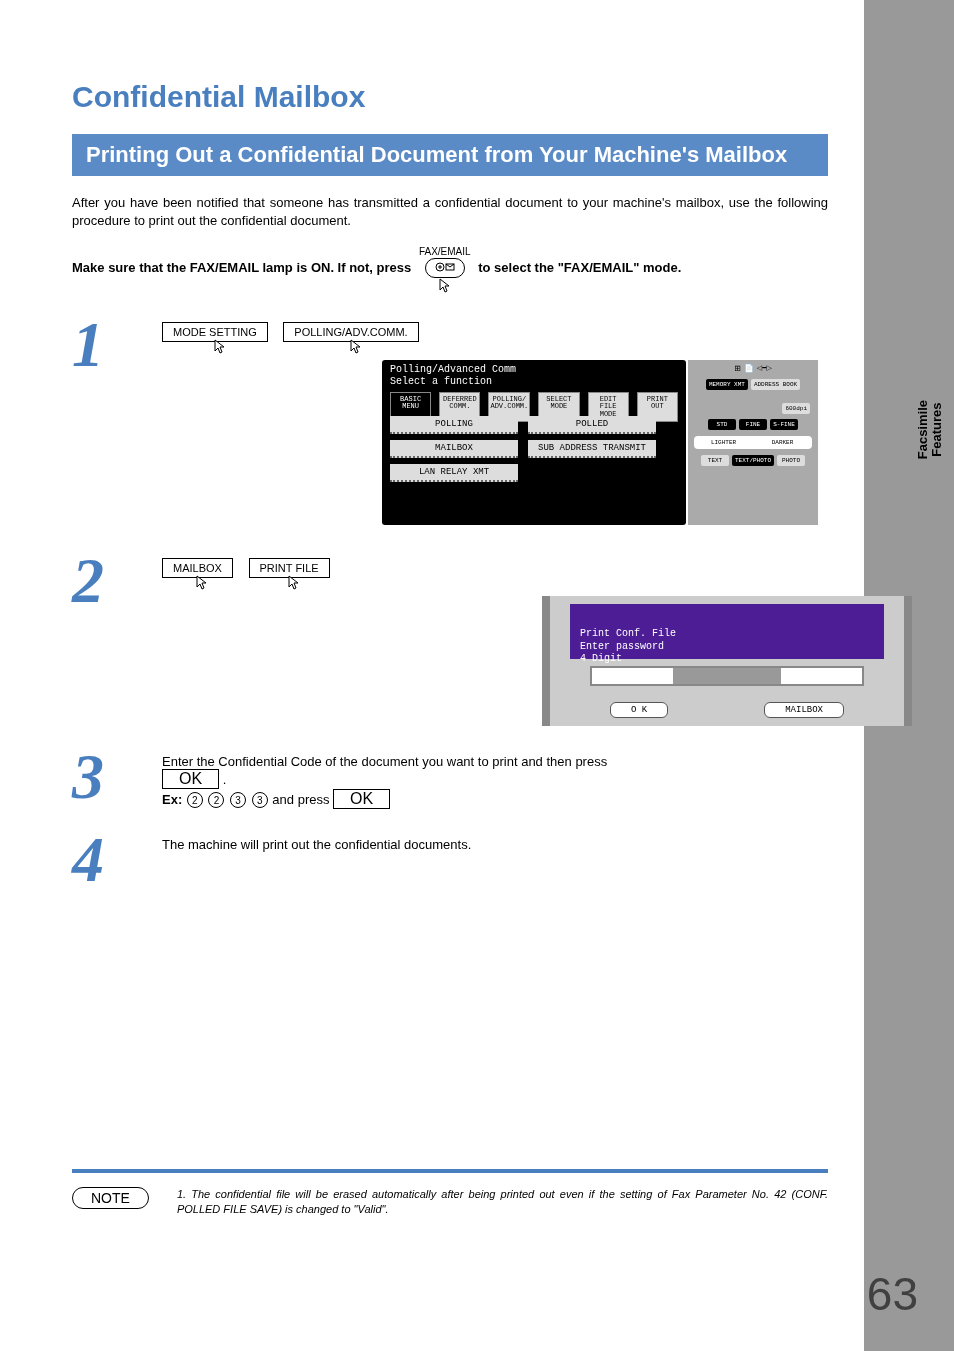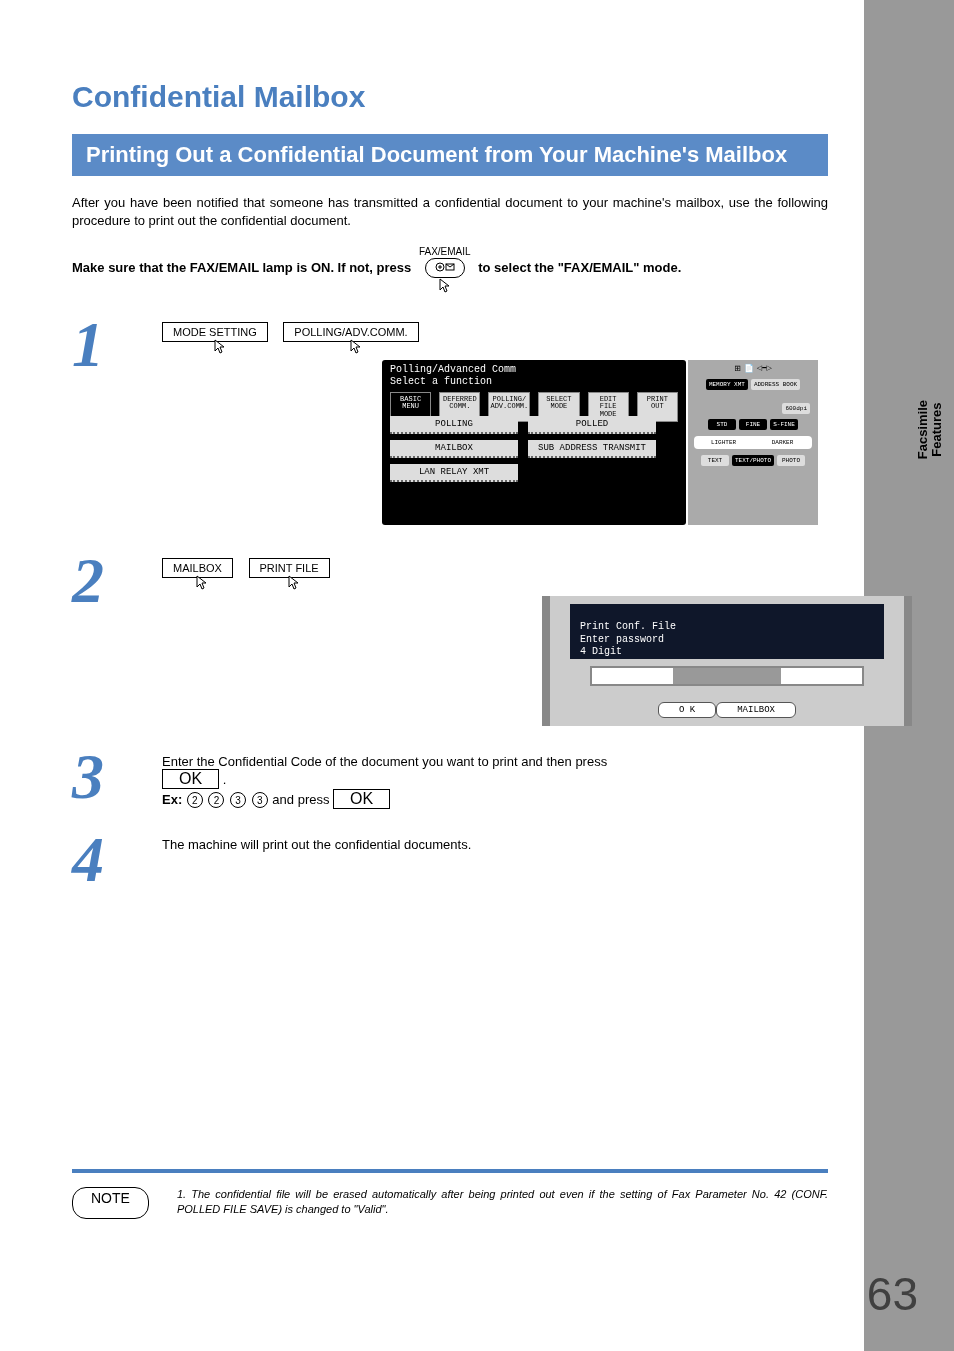--- a/index.html
+++ b/index.html
@@ -36,30 +36,30 @@
   .soft-row { display:flex; gap:10px; }
   .right-panel { position:absolute; left:306px; top:0; width:130px; height:165px; background:#aaa; }
   .right-panel .rp-row { display:flex; gap:3px; justify-content:center; margin-top:6px; }
   .rp-box { background:#000; color:#fff; font-size:6px; font-family:'Courier New',monospace; padding:2px 3px; border-radius:2px; min-width:28px; text-align:center; }
   .rp-box-light { background:#ddd; color:#000; font-size:6px; font-family:'Courier New',monospace; padding:2px 3px; border-radius:2px; min-width:28px; text-align:center; }
   .rp-bar { display:flex; background:#fff; margin:6px 6px; border-radius:4px; font-size:6px; font-family:'Courier New',monospace; }
   .rp-bar > div { flex:1; text-align:center; padding:3px 2px; }
 
   
   .panel2 { position:relative; margin-left:380px; margin-top:18px; width:370px; height:130px; background:#ccc; border-left:8px solid #888; border-right:8px solid #888; }
-  .panel2-black { position:absolute; left:20px; top:8px; right:20px; height:55px; background:#0f172a; color:#fff; font-family:'Courier New',monospace; font-size:10px; padding:17px 10px; line-height:1.25; }
+  .panel2-black { position:absolute; left:20px; top:8px; right:20px; height:55px; background:#4c1d95; color:#fff; font-family:'Courier New',monospace; font-size:10px; padding:24px 10px; line-height:1.25; }
   .panel2-field { position:absolute; left:40px; top:70px; right:40px; height:20px; background:#fff; border:2px solid #888; }
   .panel2-field-inner { position:absolute; left:30%; top:0; width:40%; height:100%; background:#999; }
-  .panel2-btnrow { position:absolute; bottom:8px; left:60px; right:60px; display:flex; justify-content:center; }
+  .panel2-btnrow { position:absolute; bottom:8px; left:60px; right:60px; display:flex; justify-content:space-between; }
   .panel2-btn { background:#fff; border:1px solid #555; border-radius:6px; font-size:9px; font-family:'Courier New',monospace; padding:2px 20px; }
 
   
   .note-sep { height:4px; background:#4a7fbf; margin-top:280px; margin-bottom:14px; }
   .note-row { display:flex; gap:28px; }
-  .note-pill { border:1.5px solid #000; border-radius:14px; padding:2px 18px; font-size:14px; height:32px; align-self:flex-start; }
+  .note-pill { border:1.5px solid #000; border-radius:14px; padding:2px 18px; font-size:14px; height:22px; align-self:flex-start; }
   .note-text { font-size:11px; font-style:italic; text-align:justify; line-height:1.35; flex:1; }
 
   .page-num { position:absolute; right:36px; bottom:30px; font-size:46px; color:#404040; }
 
   .cursor-svg { width:14px; height:16px; }
 </style>
 </head>
 <body>
 
 <div class="page">

